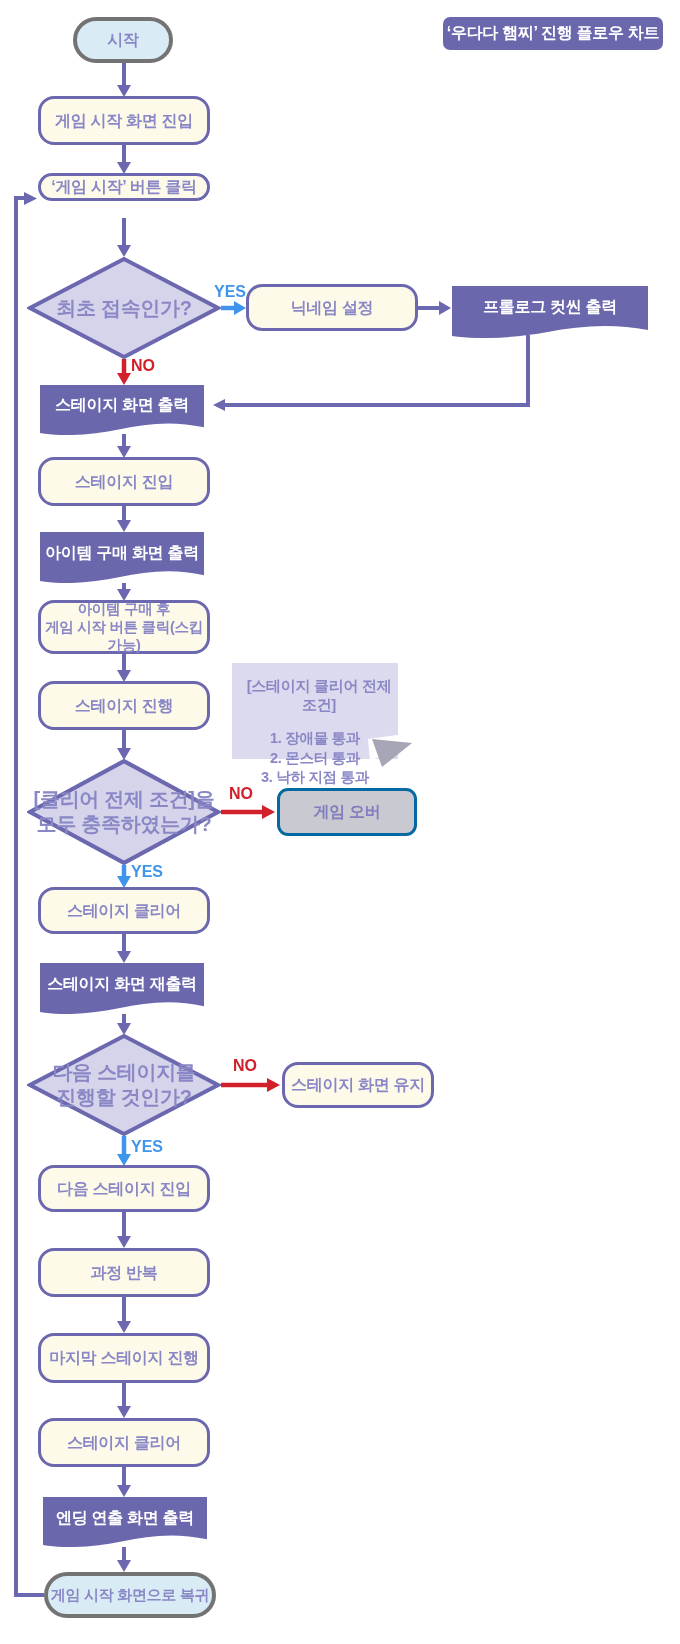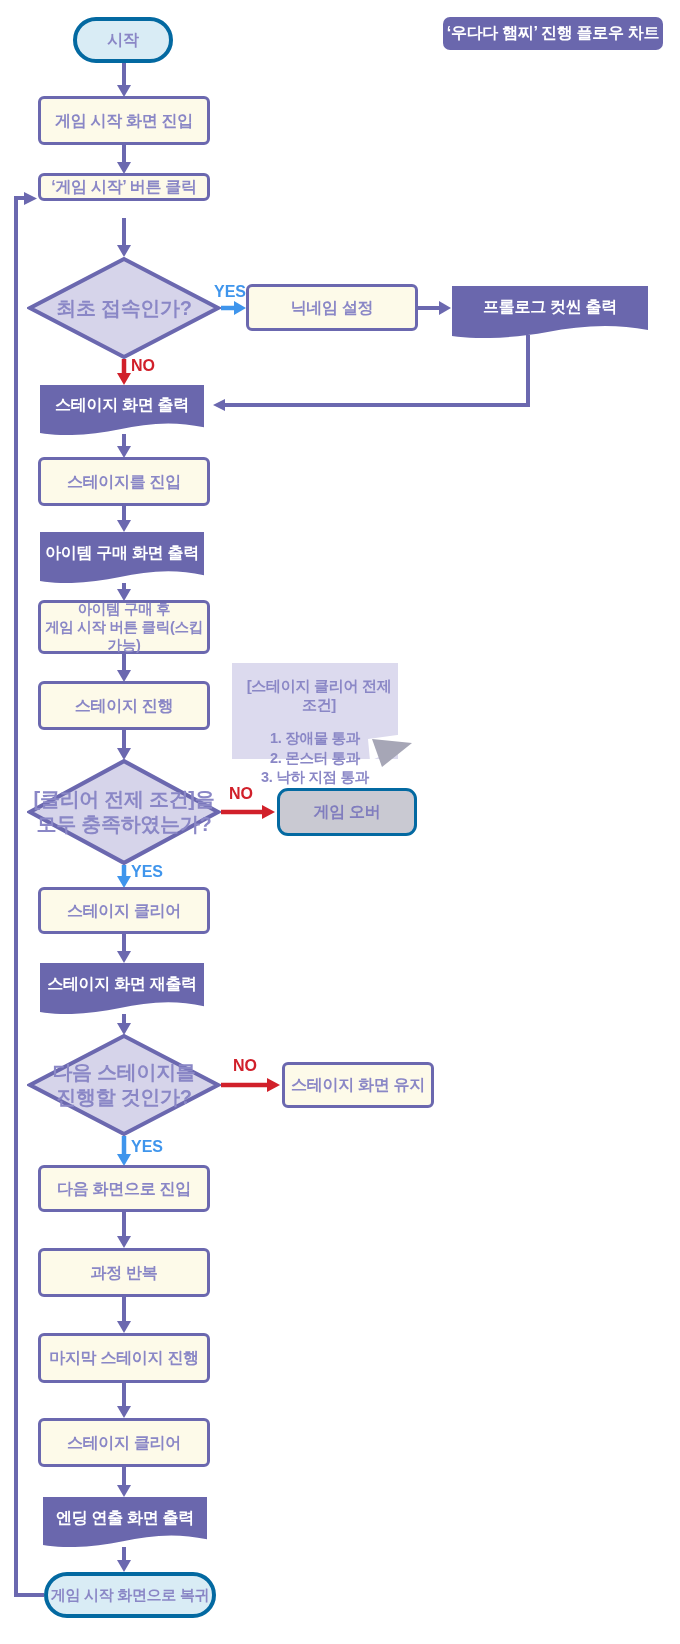--- a/index.html
+++ b/index.html
@@ -11,25 +11,25 @@
     overflow:hidden;
   }
   #edges{position:absolute;left:0;top:0;z-index:0;}
   .node{
     position:absolute;box-sizing:border-box;z-index:1;
     display:flex;align-items:center;justify-content:center;
     text-align:center;font-weight:bold;white-space:pre-line;
     line-height:1.25;letter-spacing:-0.3px;
   }
   .process{
-    background:#fdfae9;border:3px solid #6b68af;border-radius:6px;
+    background:#fdfae9;border:3px solid #6b68af;border-radius:16px;
     color:#8a87c6;font-size:16px;
   }
   .terminator{
-    background:#d9ecf5;border:4px solid #0369a1;border-radius:24px;
+    background:#d9ecf5;border:4px solid #737373;border-radius:24px;
     color:#8a87c6;font-size:16px;
   }
   .gray{
     background:#c9c9d2;border:3px solid #0369a1;border-radius:11px;
     color:#807dbe;font-size:16px;
   }
   .shape-node{background:transparent;border:none;}
   .shape-node > svg{position:absolute;left:0;top:0;}
   .shape-node > .lbl{
     position:absolute;left:0;top:0;width:100%;
@@ -164,21 +164,21 @@
   </div>
 
   <div class="node shape-node doc" style="left:40px;top:385px;width:164px;height:50px;">
     <svg width="164" height="50" viewBox="0 0 164 52" preserveAspectRatio="none">
       <path d="M0 0 H164 V44 C134 37 106 40 80 46 C52 52 22 54 0 50 Z" fill="#6a67ad"></path>
     </svg>
     <div class="lbl" style="height:40px;">스테이지 화면 출력</div>
   </div>
 
   <div class="node process" style="left:38px;top:457px;width:172px;height:49px;">
-    <span>스테이지를 진입</span>
+    <span>스테이지 진입</span>
   </div>
 
   <div class="node shape-node doc" style="left:40px;top:532px;width:164px;height:51px;">
     <svg width="164" height="51" viewBox="0 0 164 52" preserveAspectRatio="none">
       <path d="M0 0 H164 V44 C134 37 106 40 80 46 C52 52 22 54 0 50 Z" fill="#6a67ad"></path>
     </svg>
     <div class="lbl" style="height:42px;">아이템 구매 화면 출력</div>
   </div>
 
   <div class="node process" style="left:38px;top:600px;width:172px;height:54px;font-size:14.5px;">
@@ -230,21 +230,21 @@
     </svg>
     <div class="lbl" style="height:102px;">다음 스테이지를
 진행할 것인가?</div>
   </div>
 
   <div class="node process" style="left:282px;top:1062px;width:152px;height:46px;">
     <span>스테이지 화면 유지</span>
   </div>
 
   <div class="node process" style="left:38px;top:1165px;width:172px;height:47px;">
-    <span>다음 화면으로 진입</span>
+    <span>다음 스테이지 진입</span>
   </div>
 
   <div class="node process" style="left:38px;top:1248px;width:172px;height:49px;">
     <span>과정 반복</span>
   </div>
 
   <div class="node process" style="left:38px;top:1333px;width:172px;height:50px;">
     <span>마지막 스테이지 진행</span>
   </div>
 

